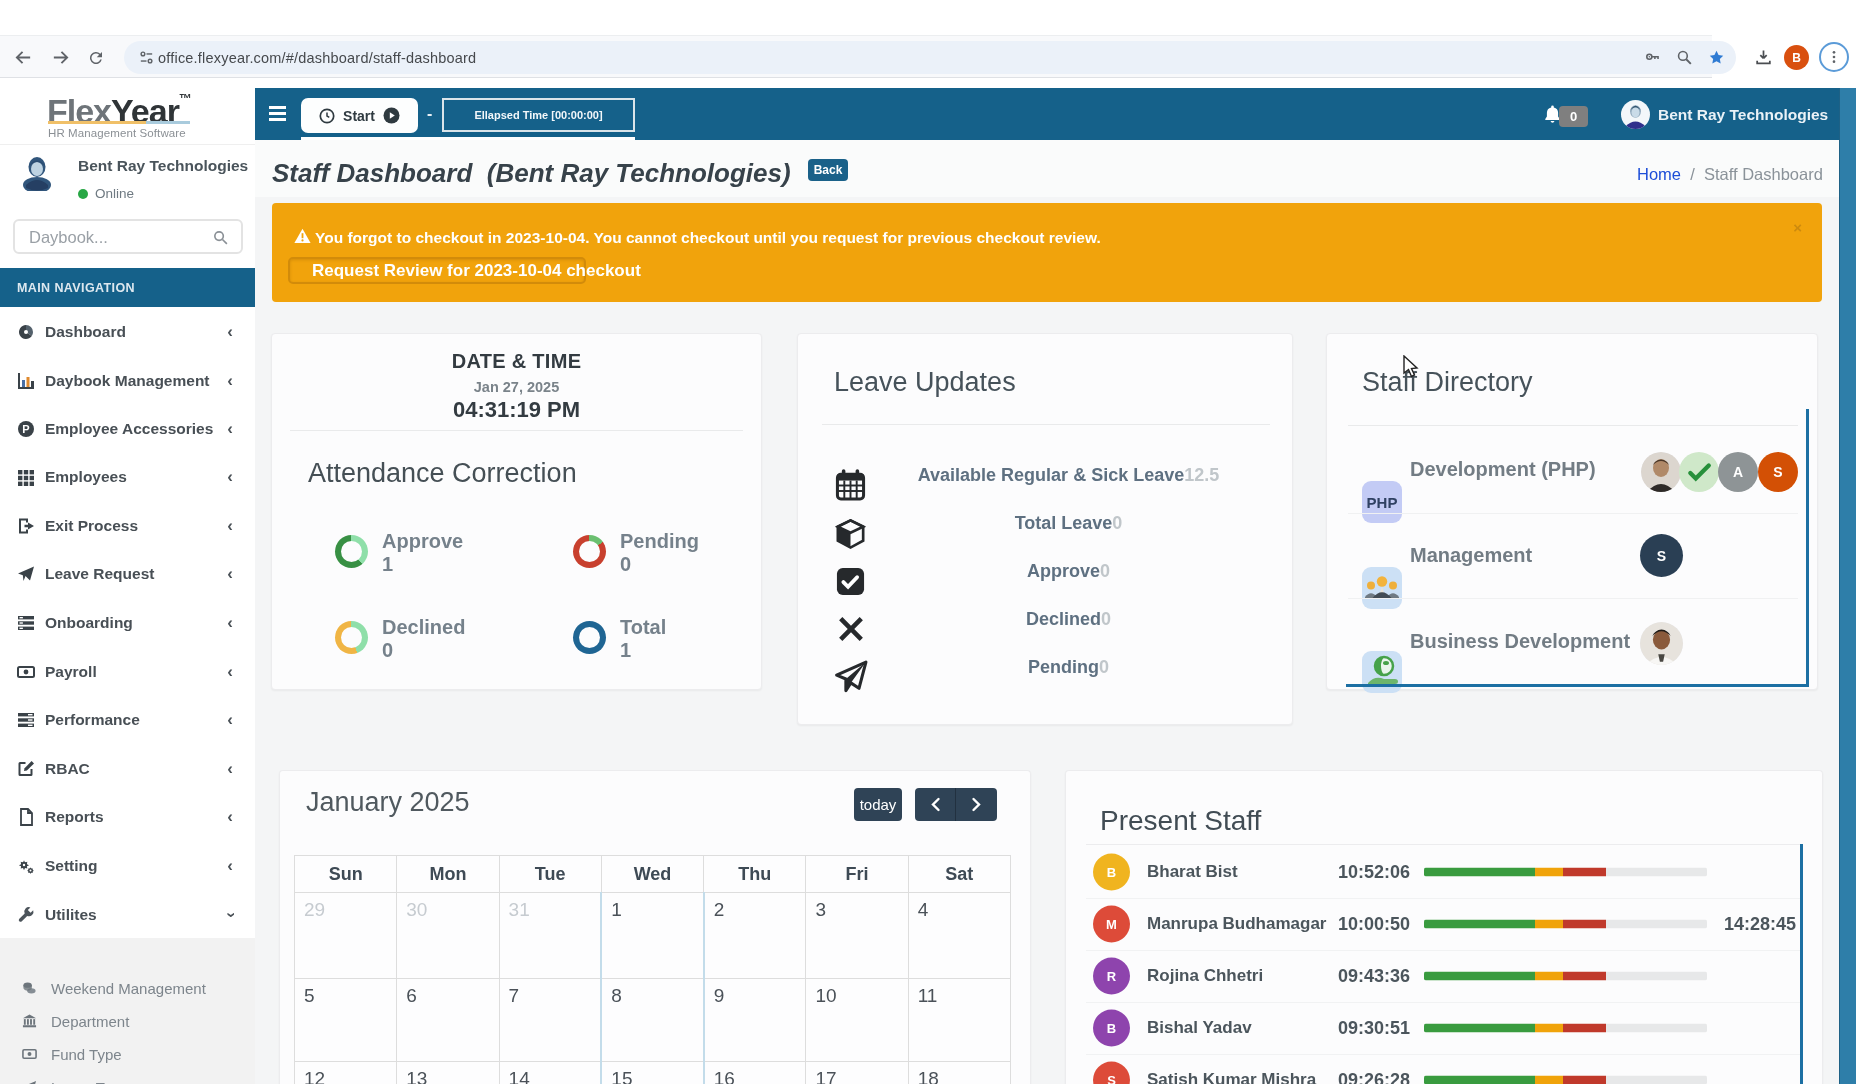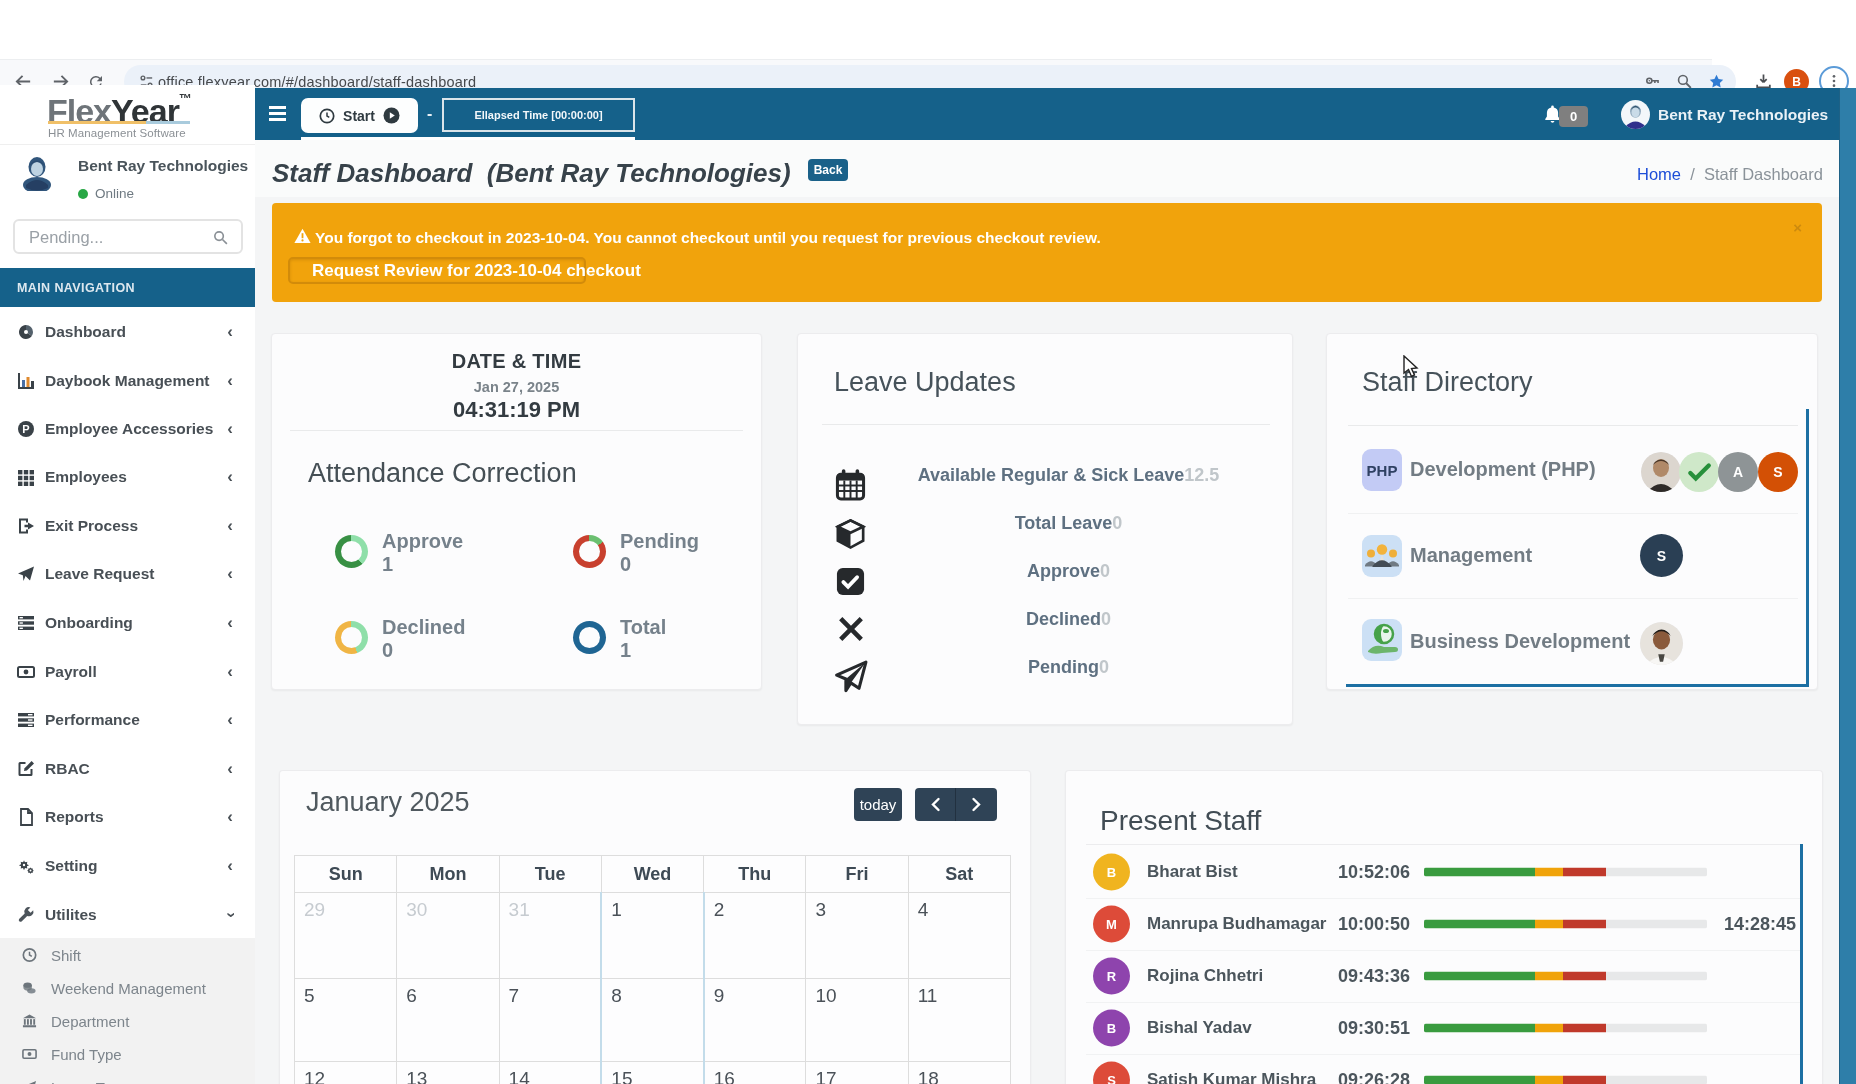--- a/index.html
+++ b/index.html
@@ -1,21 +1,21 @@
 <!DOCTYPE html>
 <html><head>
 <meta charset="utf-8">
 <style>
 *{margin:0;padding:0;box-sizing:border-box;}
 html,body{width:1856px;height:1084px;overflow:hidden;background:#fff;font-family:"Liberation Sans",sans-serif;}
 .abs{position:absolute;}
 .nw{white-space:nowrap;}
 
 #chrome{position:absolute;left:0;top:0;width:1856px;height:85px;background:#fff;}
-#toolbar{position:absolute;left:0;top:59px;width:1712px;height:43px;background:#f8f9fb;border-bottom:1px solid #dfe1e5;border-top:1px solid #eceef0;}
+#toolbar{position:absolute;left:0;top:35px;width:1712px;height:43px;background:#f8f9fb;border-bottom:1px solid #dfe1e5;border-top:1px solid #eceef0;}
 .navicon{position:absolute;top:0;height:43px;display:flex;align-items:center;justify-content:center;color:#5f6368;}
 #urlpill{position:absolute;left:124px;top:5px;width:1612px;height:33px;border-radius:17px;background:#ebf1f9;}
 #urltext{position:absolute;left:34px;top:0;height:33px;display:flex;align-items:center;font-size:14.5px;color:#46494d;letter-spacing:.2px;}
 
 #sidebar{position:absolute;left:0;top:85px;width:255px;height:999px;background:#fff;}
 #subbg{position:absolute;left:0;top:853px;width:255px;height:146px;background:#f2f2f2;}
 .mnitem{position:absolute;left:0;width:255px;height:34px;}
 .mnicon{position:absolute;left:17px;top:50%;transform:translateY(-50%);width:18px;height:18px;}
 .mnlabel{position:absolute;left:45px;top:50%;transform:translateY(-50%);font-size:15.5px;font-weight:bold;color:#484f55;}
 .mnchev{position:absolute;right:22px;top:50%;transform:translateY(-50%);font-size:17px;color:#4a5157;font-weight:bold;}
@@ -30,21 +30,21 @@
 .card{position:absolute;background:#fcfcfd;border:1px solid #ececee;border-radius:4px;box-shadow:0 1px 2px rgba(0,0,0,.05);}
 .ctitle{font-weight:400;color:#46525a;font-size:26px;}
 
 .ring{position:absolute;width:33px;height:33px;border-radius:50%;}
 .ringhole{position:absolute;left:6px;top:6px;width:21px;height:21px;border-radius:50%;background:#fcfcfd;}
 .rlabel{position:absolute;font-size:20px;font-weight:bold;color:#75818b;line-height:23px;}
 
 .lvrow{position:absolute;left:69px;width:403px;text-align:center;font-size:18px;font-weight:bold;color:#5e7081;}
 .lvval{color:#c0c6ca;font-weight:bold;}
 
-.sdicon{position:absolute;left:35px;width:40px;height:42px;border-radius:9px;}
+.sdicon{position:absolute;left:35px;width:40px;height:42px;border-radius:9px;margin-top:32px;}
 .sdlabel{position:absolute;left:83px;font-size:20px;font-weight:bold;color:#727c84;}
 .avc{position:absolute;width:40px;height:40px;border-radius:50%;display:flex;align-items:center;justify-content:center;color:#fff;font-size:14px;font-weight:bold;}
 
 .psrow{position:absolute;left:0;width:100%;height:52px;}
 .psav{position:absolute;left:27px;top:50%;transform:translateY(-50%);width:37px;height:37px;border-radius:50%;display:flex;align-items:center;justify-content:center;color:#fff;font-size:13px;font-weight:bold;}
 .psname{position:absolute;left:81px;top:50%;transform:translateY(-50%);font-size:17px;font-weight:600;color:#4b555c;white-space:nowrap;}
 .pstime{position:absolute;left:272px;top:50%;transform:translateY(-50%);font-size:18px;font-weight:600;color:#4b555c;white-space:nowrap;}
 .psbar{position:absolute;left:358px;top:50%;transform:translateY(-50%);width:283px;height:9px;border-radius:2px;overflow:hidden;display:flex;}
 
 #caltable{position:absolute;left:14px;top:84px;width:717px;border-collapse:collapse;table-layout:fixed;}
@@ -177,21 +177,21 @@
     <path d="M6 30 Q17 20 28 30 L28 33 Q17 38 6 33 Z" fill="#253f63"></path>
     <ellipse cx="17" cy="12" rx="8.5" ry="10" fill="#31567c"></ellipse>
     <ellipse cx="17" cy="14" rx="6" ry="7" fill="#bed3e2"></ellipse>
     <path d="M8.5 12 Q17 2 25.5 12 Q23 6 17 5.5 Q11 6 8.5 12 Z" fill="#2b4d72"></path>
   </svg>
   <div class="abs nw" style="left:78px;top:72px;font-size:15.5px;font-weight:600;color:#4a545b;">Bent Ray Technologies</div>
   <div class="abs" style="left:78px;top:104px;width:10px;height:10px;border-radius:50%;background:#28a745;"></div>
   <div class="abs" style="left:95px;top:101px;font-size:13.5px;color:#6f7a82;">Online</div>
 
   <div class="abs" style="left:13px;top:134px;width:230px;height:35px;border:2px solid #e3e3e3;border-radius:6px;background:#fff;">
-    <div class="abs" style="left:14px;top:7px;font-size:16.5px;color:#9aa0a6;">Pending...</div>
+    <div class="abs" style="left:14px;top:7px;font-size:16.5px;color:#9aa0a6;">Daybook...</div>
     <svg class="abs" style="right:12px;top:8px;" width="17" height="17" viewBox="0 0 24 24">
         <circle cx="10" cy="10" r="6" fill="none" stroke="#8a9096" stroke-width="2.3"></circle>
         <line x1="14.8" y1="14.8" x2="21" y2="21" stroke="#8a9096" stroke-width="2.3"></line>
       </svg>
   </div>
 
   <div class="abs" style="left:0;top:183px;width:255px;height:39px;background:#15618a;">
     <div class="abs" style="left:17px;top:13px;font-size:12.5px;font-weight:bold;color:#dde8ef;letter-spacing:.4px;">MAIN NAVIGATION</div>
   </div>
 
@@ -327,27 +327,20 @@
   </div>
   <div class="mnitem" style="top:813px;">
     <svg class="mnicon" viewBox="0 0 18 18">
         <path d="M16.2 4.2a4.5 4.5 0 0 1-6 5.7l-5.6 5.6a1.8 1.8 0 0 1-2.5-2.5l5.6-5.6a4.5 4.5 0 0 1 5.7-6l-2.6 2.6 2.8 2.8z" fill="#4c545b"></path>
       </svg>
     <div class="mnlabel">Utilites</div>
       <div class="mnchev" style="transform:translateY(-50%) rotate(-90deg);">‹</div>
   </div>
 
   <div id="subbg"></div>
-  <div class="smitem" style="top:853px;">
-    <svg class="smicon" viewBox="0 0 16 16">
-        <circle cx="8" cy="8" r="6.6" fill="none" stroke="#6d757c" stroke-width="1.8"></circle>
-        <path d="M8 4.5V8l2.5 1.5" fill="none" stroke="#6d757c" stroke-width="1.6"></path>
-      </svg>
-    <div class="smlabel">Shift</div>
-  </div>
   <div class="smitem" style="top:886px;">
     <svg class="smicon" viewBox="0 0 16 16">
         <g fill="#6d757c">
           <ellipse cx="6" cy="5" rx="4.5" ry="2.8"></ellipse>
           <ellipse cx="10" cy="11" rx="4.5" ry="2.8" fill="#868e95"></ellipse>
           <path d="M1.5 5v3c0 1.5 2 2.8 4.5 2.8S10.5 9.5 10.5 8V5z" opacity=".8"></path>
         </g>
       </svg>
     <div class="smlabel">Weekend Management</div>
   </div>

